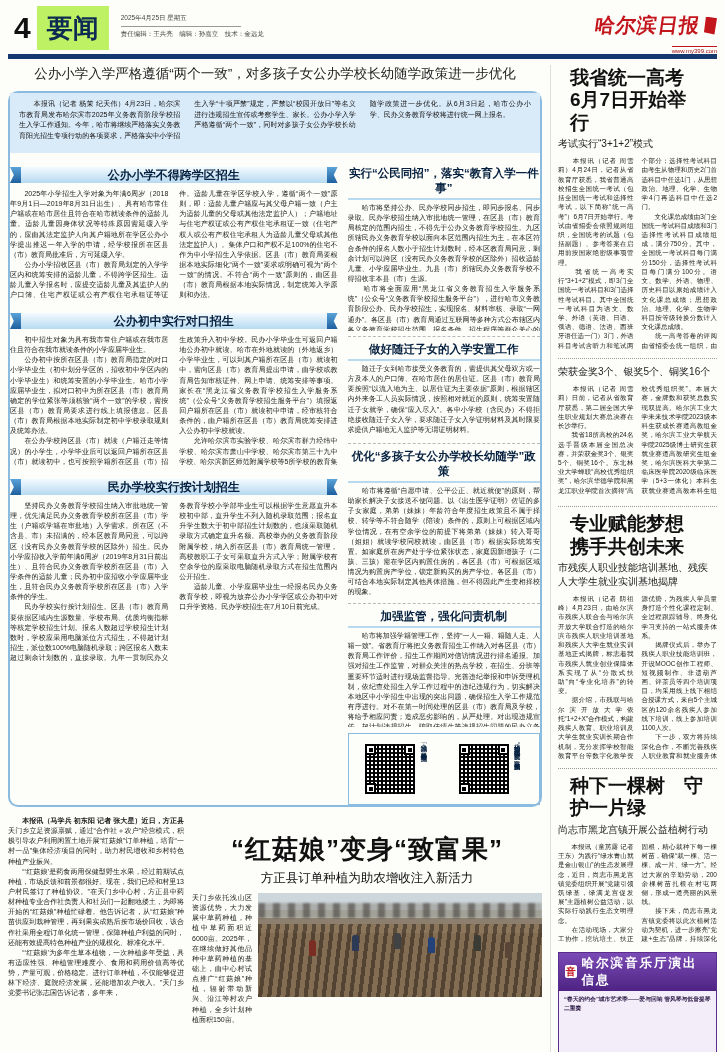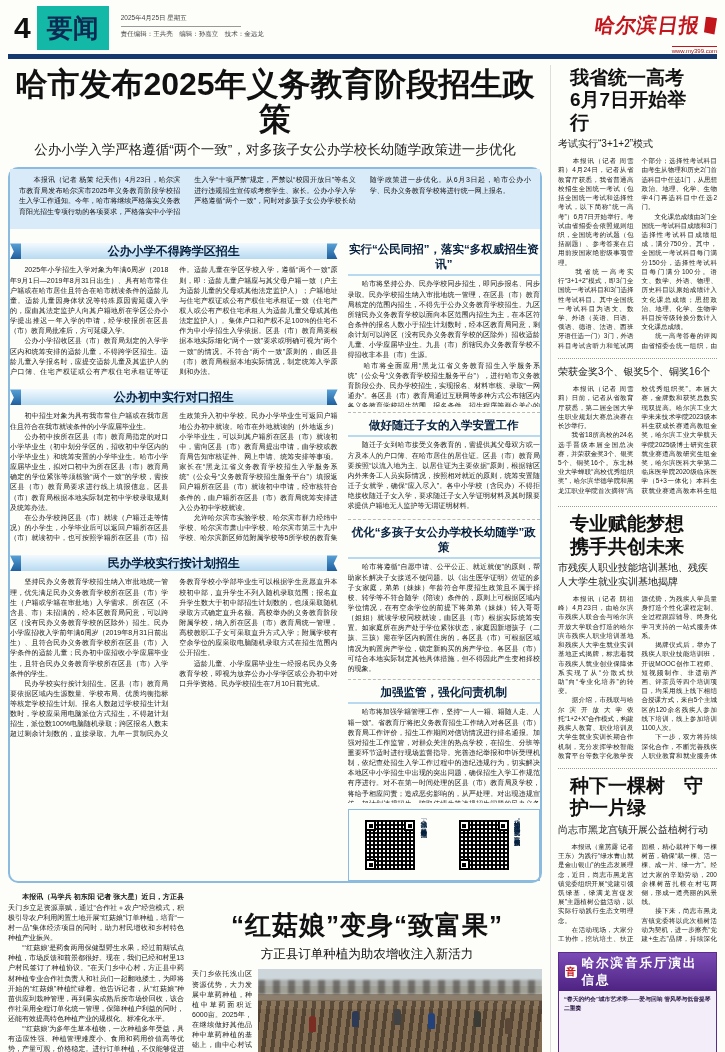--- a/index.html
+++ b/index.html
@@ -5,21 +5,21 @@
   html,body{margin:0;padding:0;}
   body{
     width:725px;height:1052px;box-sizing:border-box;
     padding:6px 8px 0 8px;overflow:hidden;
     background:#fdfdfa;color:#111;
     font-family:"Liberation Sans","DejaVu Sans",sans-serif;
   }
   
   .masthead{display:flex;align-items:flex-start;height:46px;}
   .pageno{font-size:30px;font-weight:bold;line-height:44px;margin:0 6px 0 6px;}
-  .section-block{background:#14b8a6;color:#0d2a52;font-weight:bold;font-size:26px;line-height:40px;padding:2px 10px;}
+  .section-block{background:#bef264;color:#0d2a52;font-weight:bold;font-size:26px;line-height:40px;padding:2px 10px;}
   .head-meta{margin-left:12px;padding-top:8px;font-size:6.5px;color:#444;}
   .head-meta .date{border-bottom:1px solid #999;padding-bottom:3px;margin-bottom:3px;width:120px;}
   .head-spacer{flex:1;}
   .brandbox{text-align:right;padding-top:6px;}
   .brandrow{display:flex;align-items:center;justify-content:flex-end;gap:4px;}
   .brand{font-family:"DejaVu Serif","Liberation Serif",serif;color:#c3151c;font-weight:bold;font-size:20px;transform:skewX(-8deg);letter-spacing:1px;}
   .flag{width:13px;height:18px;background:#c3151c;clip-path:polygon(15% 0,100% 10%,80% 100%,0 88%);}
   .site{font-size:6px;color:#a01015;margin-top:2px;border-top:1px solid #c3151c;display:inline-block;padding-top:1px;}
   .navybar{height:5px;background:#15386e;margin-top:2px;}
   
@@ -106,21 +106,20 @@
     </div>
     <span class="site">www.my399.com</span>
   </div>
 </div>
 <div class="navybar"></div>
 
 <div class="page">
 
   <div class="left-stack">
 
-    <div class="headline">哈市发布2025年义务教育阶段招生政策</div>
     <div class="subhead">公办小学入学严格遵循“两个一致”，对多孩子女公办学校长幼随学政策进一步优化</div>
 
     <div class="mainbox">
       <div class="lead">　　本报讯（记者 杨茉 纪天伟）4月23日，哈尔滨市教育局发布哈尔滨市2025年义务教育阶段学校招生入学工作通知。今年，哈市将继续严格落实义务教育阳光招生专项行动的各项要求，严格落实中小学招生入学“十项严禁”规定，严禁以“校园开放日”等名义进行违规招生宣传或考察学生、家长。公办小学入学严格遵循“两个一致”，同时对多孩子女公办学校长幼随学政策进一步优化。从6月3日起，哈市公办小学、民办义务教育学校将进行统一网上报名。</div>
 
       <div class="mainrow">
 
         <div class="mcol-left">
 
           <div class="ribbon">
@@ -145,21 +144,21 @@
             <span class="cap l"></span>
             <span class="bandt">民办学校实行按计划招生</span>
             <span class="cap r"></span>
           </div>
           <div class="jt sect-body h-s3">　　坚持民办义务教育学校招生纳入审批地统一管理，优先满足民办义务教育学校所在区县（市）学生（户籍或学籍在审批地）入学需求。所在区（不含县、市）未招满的，经本区教育局同意，可以跨区（没有民办义务教育学校的区除外）招生。民办小学应招收入学前年满6周岁（2019年8月31日前出生）、且符合民办义务教育学校所在区县（市）入学条件的适龄儿童；民办初中应招收小学应届毕业生，且符合民办义务教育学校所在区县（市）入学条件的学生。
 　　民办学校实行按计划招生。区县（市）教育局要依据区域内生源数量、学校布局、优质均衡指标等核定学校招生计划。报名人数超过学校招生计划数时，学校应采用电脑派位方式招生，不得超计划招生，派位数100%电脑随机录取；跨区报名人数未超过剩余计划数的，直接录取。九年一贯制民办义务教育学校小学部毕业生可以根据学生意愿直升本校初中部，直升学生不列入随机录取范围；报名直升学生数大于初中部招生计划数的，也须采取随机录取方式确定直升名额。高校举办的义务教育阶段附属学校，纳入所在区县（市）教育局统一管理，高校教职工子女可采取直升方式入学；附属学校有空余学位的应采取电脑随机录取方式在招生范围内公开招生。
 　　适龄儿童、小学应届毕业生一经报名民办义务教育学校，即视为放弃公办小学学区或公办初中对口升学资格。民办学校招生在7月10日前完成。</div>
         </div>
 
         <div class="mcol-mid">
-          <div class="mid-h">实行“公民同招”，落实“多权威招生资讯”</div>
+          <div class="mid-h">实行“公民同招”，落实“教育入学一件事”</div>
           <div class="jt mid-b h-m1">　　哈市将坚持公办、民办学校同步招生，即同步报名、同步录取。民办学校招生纳入审批地统一管理，在区县（市）教育局核定的范围内招生，不得先于公办义务教育学校招生。九区所辖民办义务教育学校以面向本区范围内招生为主，在本区符合条件的报名人数小于招生计划数时，经本区教育局同意，剩余计划可以跨区（没有民办义务教育学校的区除外）招收适龄儿童、小学应届毕业生。九县（市）所辖民办义务教育学校不得招收非本县（市）生源。
 　　哈市将全面应用“黑龙江省义务教育招生入学服务系统”（公众号“义务教育学校招生服务平台”），进行哈市义务教育阶段公办、民办学校招生，实现报名、材料审核、录取“一网通办”。各区县（市）教育局通过互联网等多种方式公布辖区内各义务教育学校招生范围、报名条件、招生程序等群众关心的重要信息，继续坚持“一拖、不留”的办法分班，通过电脑随机方式均衡分班，新生分班时间为8月27日至28日。</div>
           <div class="dash"></div>
           <div class="mid-h">做好随迁子女的入学安置工作</div>
           <div class="jt mid-b h-m2">　　随迁子女到哈市接受义务教育的，需提供其父母双方或一方及本人的户口簿、在哈市居住的居住证。区县（市）教育局要按照“以流入地为主、以居住证为主要依据”原则，根据辖区内外来务工人员实际情况，按照相对就近的原则，统筹安置随迁子女就学，确保“应入尽入”。各中小学校（含民办）不得拒绝接收随迁子女入学，要求随迁子女入学证明材料及其时限要求提供户籍地无人监护等无谓证明材料。</div>
           <div class="dash"></div>
           <div class="mid-h">优化“多孩子女公办学校长幼随学”政策</div>
           <div class="jt mid-b h-m3">　　哈市将遵循“自愿申请、公平公正、就近就便”的原则，帮助家长解决子女接送不便问题。以《出生医学证明》佐证的多子女家庭，弟弟（妹妹）年龄符合年度招生政策且不属于择校、转学等不符合随学（陪读）条件的，原则上可根据区域内学位情况，在有空余学位的前提下将弟弟（妹妹）转入哥哥（姐姐）就读学校同校就读，由区县（市）根据实际统筹安置。如家庭所在房产处于学位紧张状态，家庭因新增孩子（二孩、三孩）需在学区内购置住房的，各区县（市）可根据区域情况为购置房产学位，锁定新购买的房产学位。各区县（市）可结合本地实际制定其他具体措施，但不得因此产生变相择校的现象。</div>
           <div class="dash"></div>
           <div class="mid-h">加强监管，强化问责机制</div>

